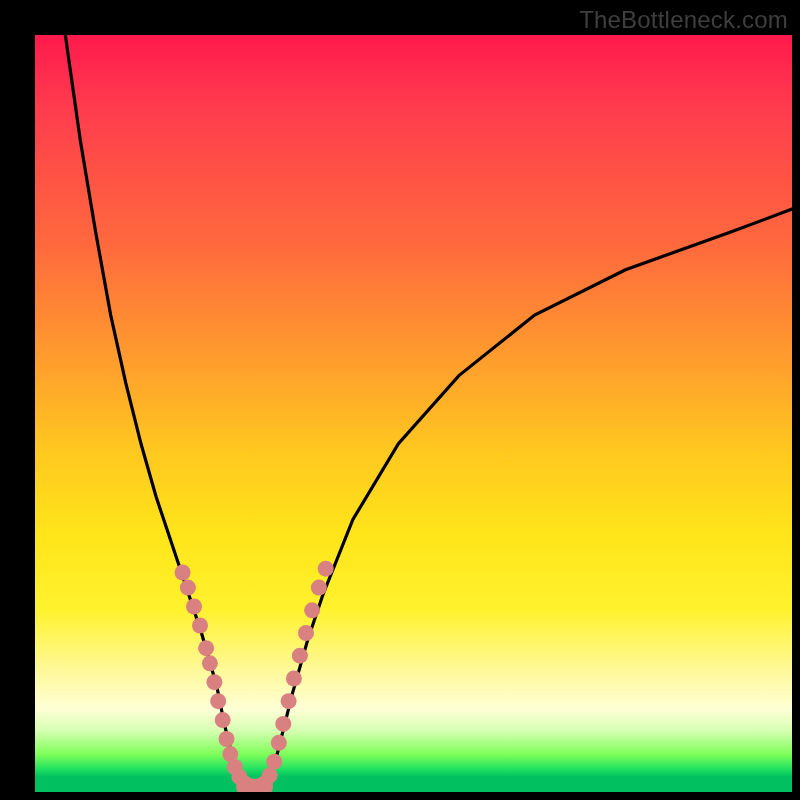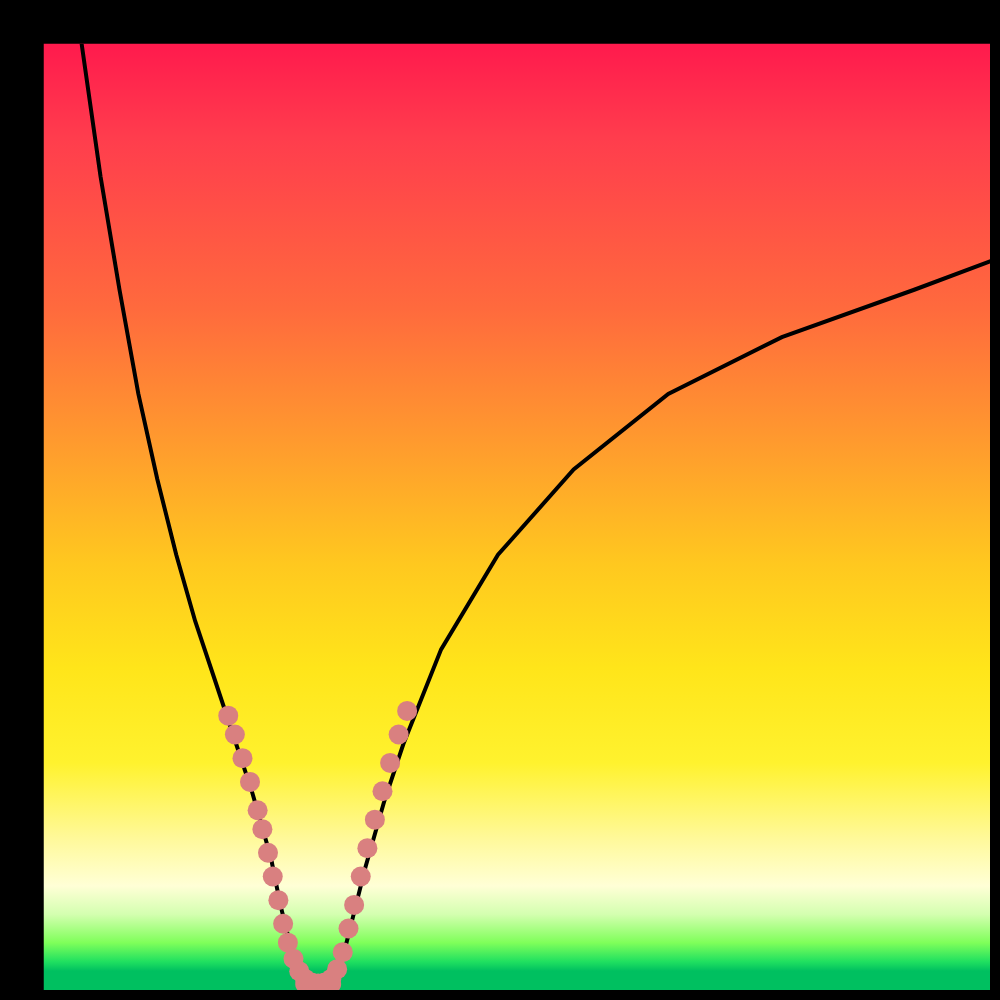--- a/index.html
+++ b/index.html
@@ -100,13 +100,14 @@
           <circle cx="253.6" cy="666.2" r="8" fill="#d98080" stroke="#b55a5a" stroke-width="0"></circle>
           <circle cx="258.9" cy="643.5" r="8" fill="#d98080" stroke="#b55a5a" stroke-width="0"></circle>
           <circle cx="264.9" cy="620.7" r="8" fill="#d98080" stroke="#b55a5a" stroke-width="0"></circle>
           <circle cx="271.0" cy="598.0" r="8" fill="#d98080" stroke="#b55a5a" stroke-width="0"></circle>
           <circle cx="277.1" cy="575.3" r="8" fill="#d98080" stroke="#b55a5a" stroke-width="0"></circle>
           <circle cx="283.9" cy="552.6" r="8" fill="#d98080" stroke="#b55a5a" stroke-width="0"></circle>
           <circle cx="290.7" cy="533.7" r="8" fill="#d98080" stroke="#b55a5a" stroke-width="0"></circle>
         </g>
     </svg>
   </div>
+  <div class="watermark">TheBottleneck.com</div>
 </div>
 
 </body></html>

